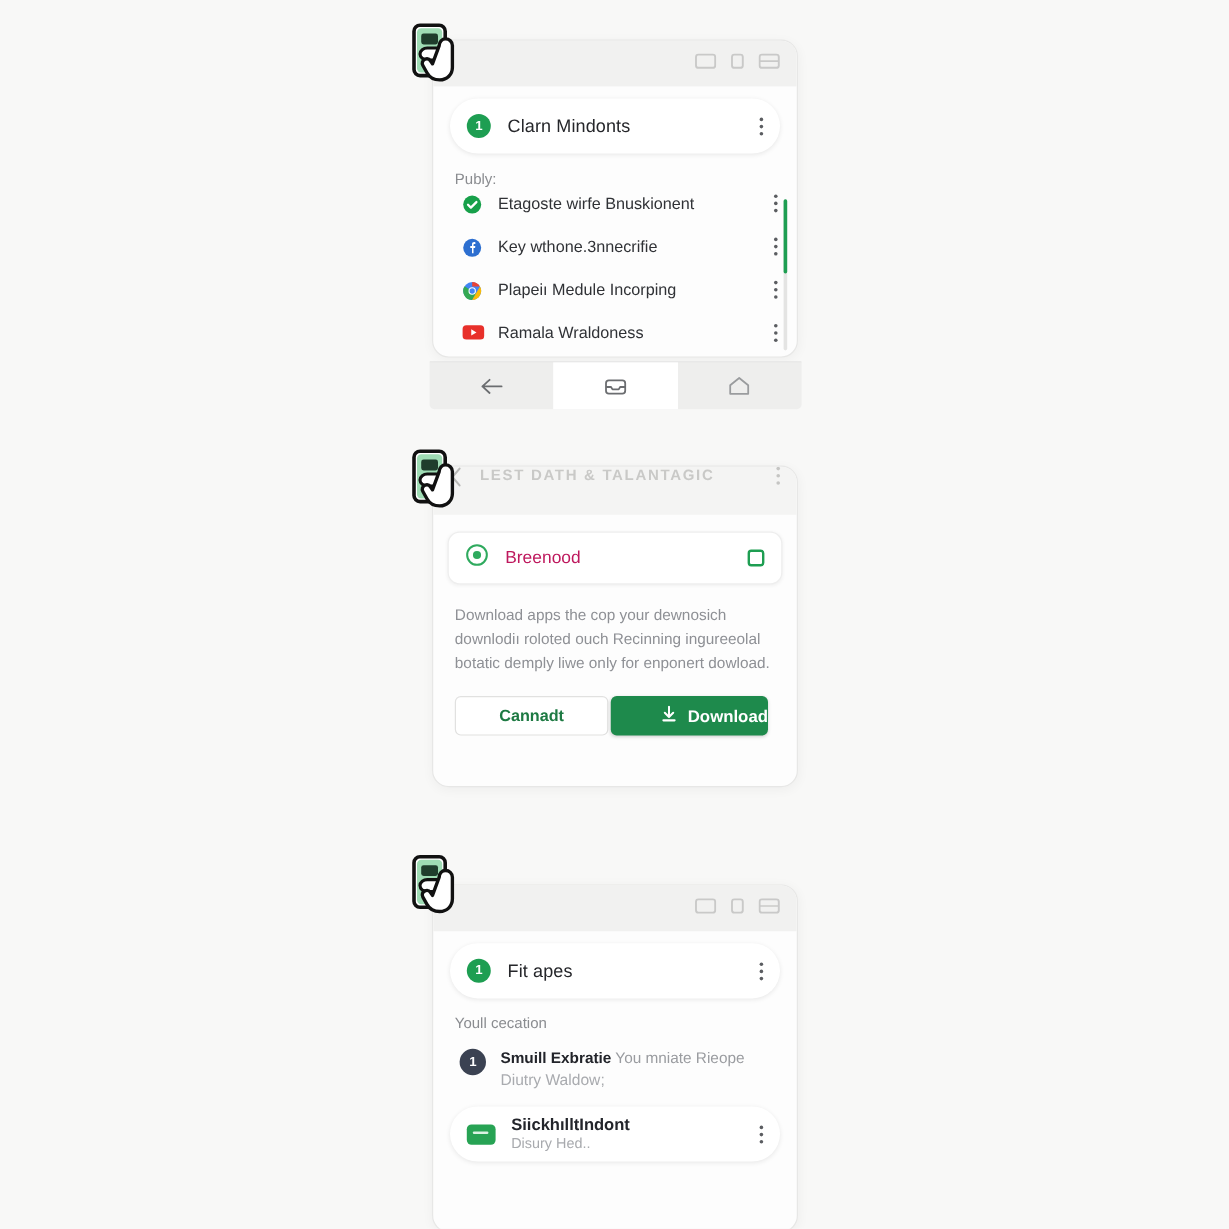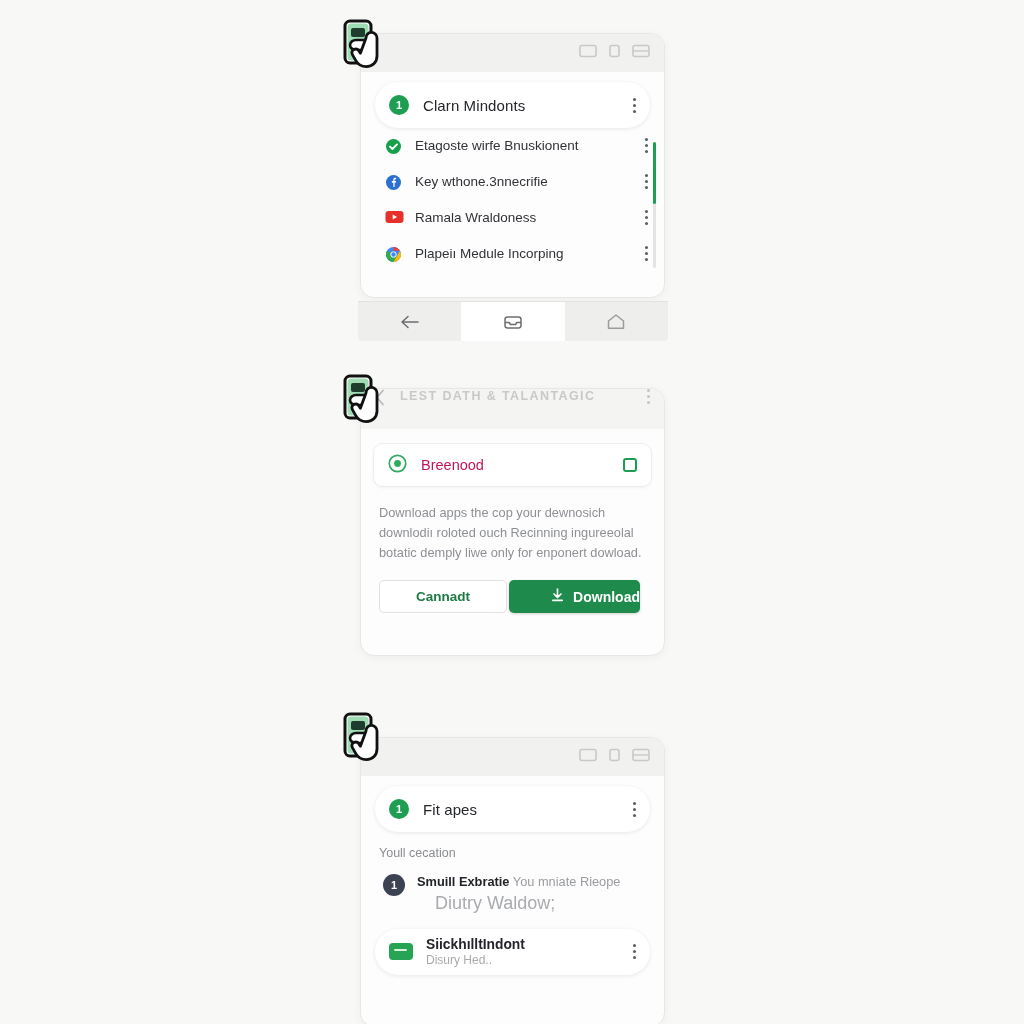--- a/index.html
+++ b/index.html
@@ -134,21 +134,21 @@
   
   .msg-row { display: flex; padding: 8px 16px 2px 22px; }
   .msg-av {
     width: 22px; height: 22px; border-radius: 50%;
     background: #3b4252; color: #fff; font-size: 11px; font-weight: bold;
     display: flex; align-items: center; justify-content: center; flex: 0 0 auto;
   }
   .msg-txt { margin-left: 12px; }
   .msg-l1 { font-size: 12.8px; color: #9a9ca0; line-height: 1.3; }
   .msg-l1 b { color: #22242a; font-weight: bold; }
-  .msg-l2 { font-size: 18px; color: #a9abaf; line-height: 1.35; margin-left: 18px; }
+  .msg-l2 { font-size: 13px; color: #a9abaf; line-height: 1.35; }
 
   .infobox {
     margin: 8px 16px 0 16px; background: #eceff2;
     border-radius: 8px; padding: 11px 14px;
   }
   .infobox .l1 { font-size: 12.8px; color: #2c2f35; line-height: 1.45; }
   .infobox .l2 { font-size: 12.5px; color: #3f9c62; line-height: 1.45; }
 
   .card3 {
     margin: 12px 14px 0 14px; background: #fff;
@@ -197,20 +197,21 @@
     <div class="card">
       <span class="badge-num">1</span>
       <span class="title">Clarn Mindonts</span>
       <span class="kebab">
           <i></i>
           <i></i>
           <i></i>
         </span>
     </div>
 
+    <div class="section-label">Publy:</div>
 
     <div class="list">
       <div class="scroll-track"></div>
       <div class="scroll-thumb"></div>
 
       <div class="row">
         <span class="ico">
           <svg width="17" height="17" viewBox="0 0 17 17">
               <circle cx="8.5" cy="8.5" r="7.5" fill="#17a04a"></circle>
               <path d="M5 8.6l2.4 2.4L12 6.4" stroke="#fff" stroke-width="1.9" fill="none" stroke-linecap="round" stroke-linejoin="round"></path>
@@ -225,54 +226,54 @@
       </div>
 
       <div class="row">
         <span class="ico">
           <svg width="17" height="17" viewBox="0 0 17 17">
               <circle cx="8.5" cy="8.5" r="7.5" fill="#2d6fd0"></circle>
               <path d="M9.6 8.7h1.3l.2-1.7H9.6v-.9c0-.5.15-.8.85-.8h.7V3.8c-.12-.02-.55-.06-1.05-.06-1.05 0-1.77.64-1.77 1.82V7H6.9v1.7h1.43v4.3h1.27z" fill="#fff"></path>
             </svg>
         </span>
         <span class="label">Key wthone.3nnecrifie</span>
-        <span class="kebab">
-            <i></i>
-            <i></i>
-            <i></i>
-          </span>
-      </div>
-
-      <div class="row">
-        <span class="ico">
-          <svg width="19" height="14" viewBox="0 0 19 14">
-              <rect x="0.5" y="1" width="18" height="12" rx="3.2" fill="#e8302a"></rect>
-              <path d="M7.7 4.4l4.4 2.6-4.4 2.6z" fill="#fff"></path>
-            </svg>
-        </span>
-        <span class="label">Ramala Wraldoness</span>
         <span class="kebab">
             <i></i>
             <i></i>
             <i></i>
           </span>
       </div>
 
       <div class="row">
         <span class="ico">
           <svg width="17" height="17" viewBox="0 0 17 17">
             <circle cx="8.5" cy="8.5" r="7.5" fill="#4285f4"></circle>
             <path d="M8.5 1A7.5 7.5 0 0 1 15 4.8H8.5z" fill="#ea4335"></path>
             <path d="M2.1 4.6A7.5 7.5 0 0 0 8.5 16l3.1-5.4z" fill="#34a853"></path>
             <path d="M15 4.8A7.5 7.5 0 0 1 8.5 16l3.2-5.6z" fill="#fbbc05"></path>
             <circle cx="8.5" cy="8.5" r="3.1" fill="#fff"></circle>
               <circle cx="8.5" cy="8.5" r="2.2" fill="#4285f4"></circle>
           </svg>
         </span>
         <span class="label">Plapeiı Medule Incorping</span>
+        <span class="kebab">
+            <i></i>
+            <i></i>
+            <i></i>
+          </span>
+      </div>
+
+      <div class="row">
+        <span class="ico">
+          <svg width="19" height="14" viewBox="0 0 19 14">
+              <rect x="0.5" y="1" width="18" height="12" rx="3.2" fill="#e8302a"></rect>
+              <path d="M7.7 4.4l4.4 2.6-4.4 2.6z" fill="#fff"></path>
+            </svg>
+        </span>
+        <span class="label">Ramala Wraldoness</span>
         <span class="kebab">
             <i></i>
             <i></i>
             <i></i>
           </span>
       </div>
     </div>
   </div>
 
   <div class="botnav" style="left:358px; top:301px; width:310px; height:40px;">

